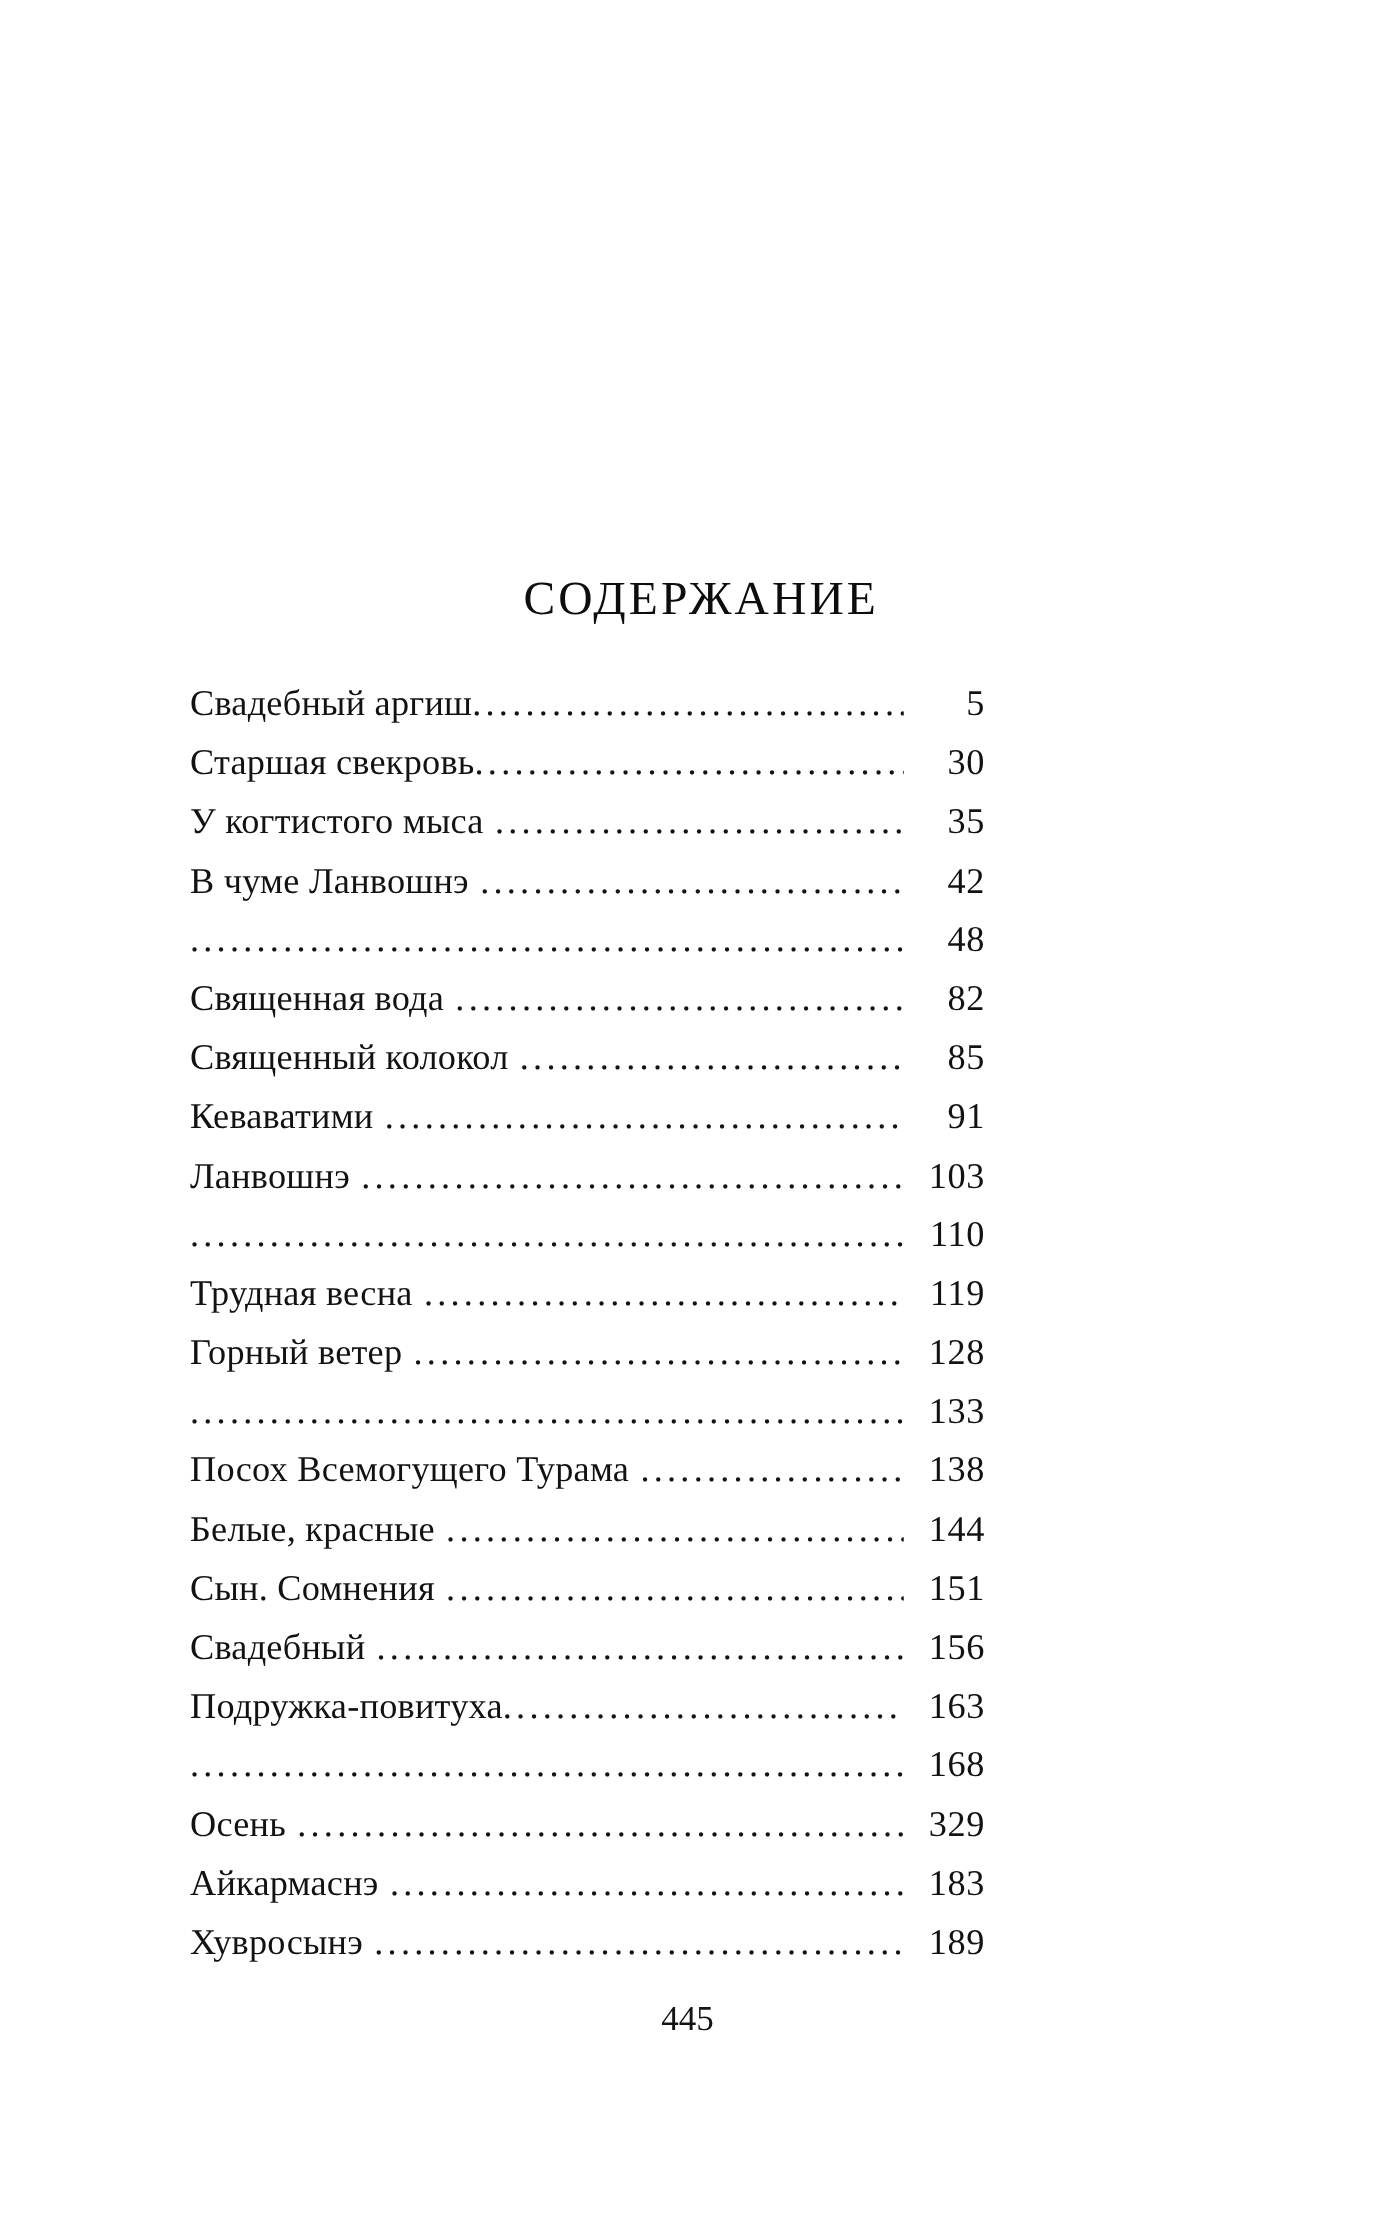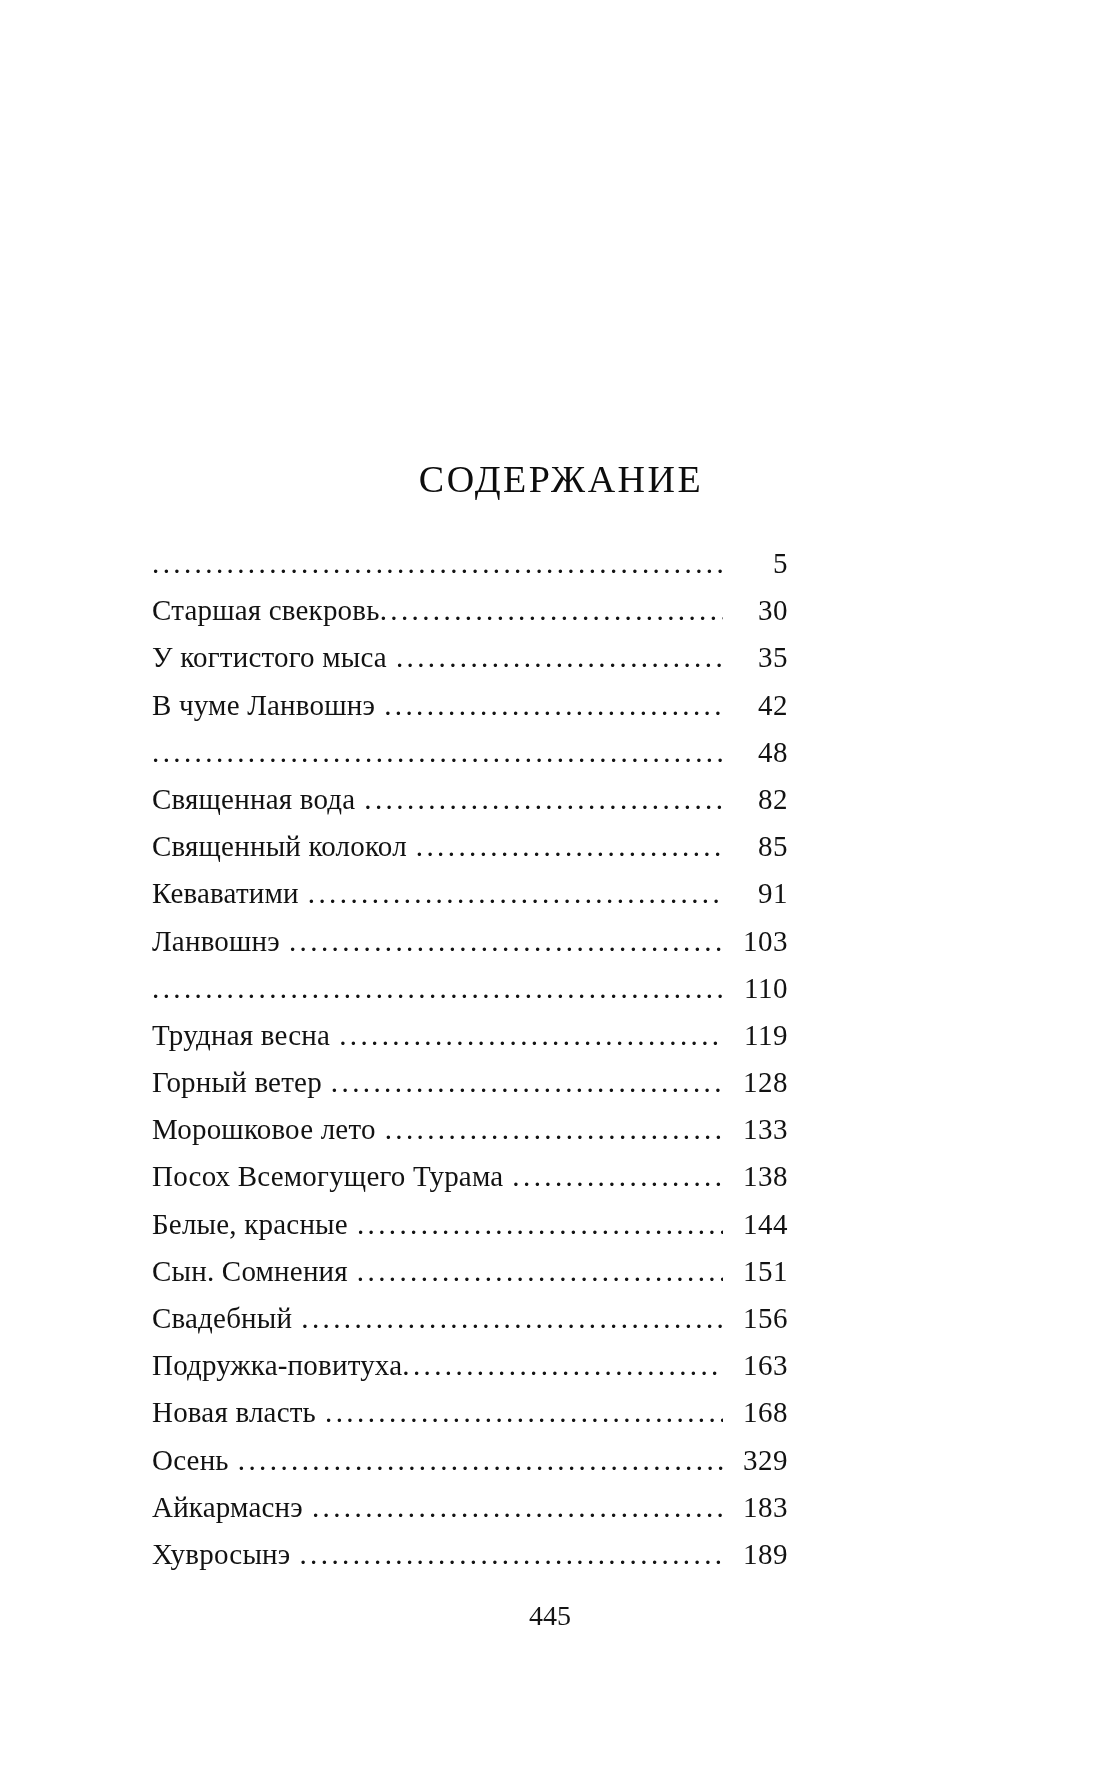--- a/index.html
+++ b/index.html
@@ -93,20 +93,21 @@
 </style>
 </head>
 <body>
 
 <div class="page">
 
   <h1 class="toc-title">СОДЕРЖАНИЕ</h1>
 
   <div class="toc-list">
       <div class="toc-entry">
+        <span class="toc-label">Свадебный аргиш</span>
         <span class="toc-dots">.......................................................................................................</span>
         <span class="toc-page">5</span>
       </div>
       <div class="toc-entry">
         <span class="toc-label">Старшая свекровь</span>
         <span class="toc-dots">.......................................................................................................</span>
         <span class="toc-page">30</span>
       </div>
       <div class="toc-entry gap">
         <span class="toc-label">У когтистого мыса</span>
@@ -150,21 +151,20 @@
         <span class="toc-label">Трудная весна</span>
         <span class="toc-dots">.......................................................................................................</span>
         <span class="toc-page">119</span>
       </div>
       <div class="toc-entry gap">
         <span class="toc-label">Горный ветер</span>
         <span class="toc-dots">.......................................................................................................</span>
         <span class="toc-page">128</span>
       </div>
       <div class="toc-entry gap">
-        <span class="toc-label">Морошковое лето</span>
         <span class="toc-dots">.......................................................................................................</span>
         <span class="toc-page">133</span>
       </div>
       <div class="toc-entry gap">
         <span class="toc-label">Посох Всемогущего Турама</span>
         <span class="toc-dots">.......................................................................................................</span>
         <span class="toc-page">138</span>
       </div>
       <div class="toc-entry gap">
         <span class="toc-label">Белые, красные</span>
@@ -180,21 +180,20 @@
         <span class="toc-label">Свадебный</span>
         <span class="toc-dots">.......................................................................................................</span>
         <span class="toc-page">156</span>
       </div>
       <div class="toc-entry">
         <span class="toc-label">Подружка-повитуха</span>
         <span class="toc-dots">.......................................................................................................</span>
         <span class="toc-page">163</span>
       </div>
       <div class="toc-entry gap">
-        <span class="toc-label">Новая власть</span>
         <span class="toc-dots">.......................................................................................................</span>
         <span class="toc-page">168</span>
       </div>
       <div class="toc-entry gap">
         <span class="toc-label">Осень</span>
         <span class="toc-dots">.......................................................................................................</span>
         <span class="toc-page">329</span>
       </div>
       <div class="toc-entry gap">
         <span class="toc-label">Айкармаснэ</span>

